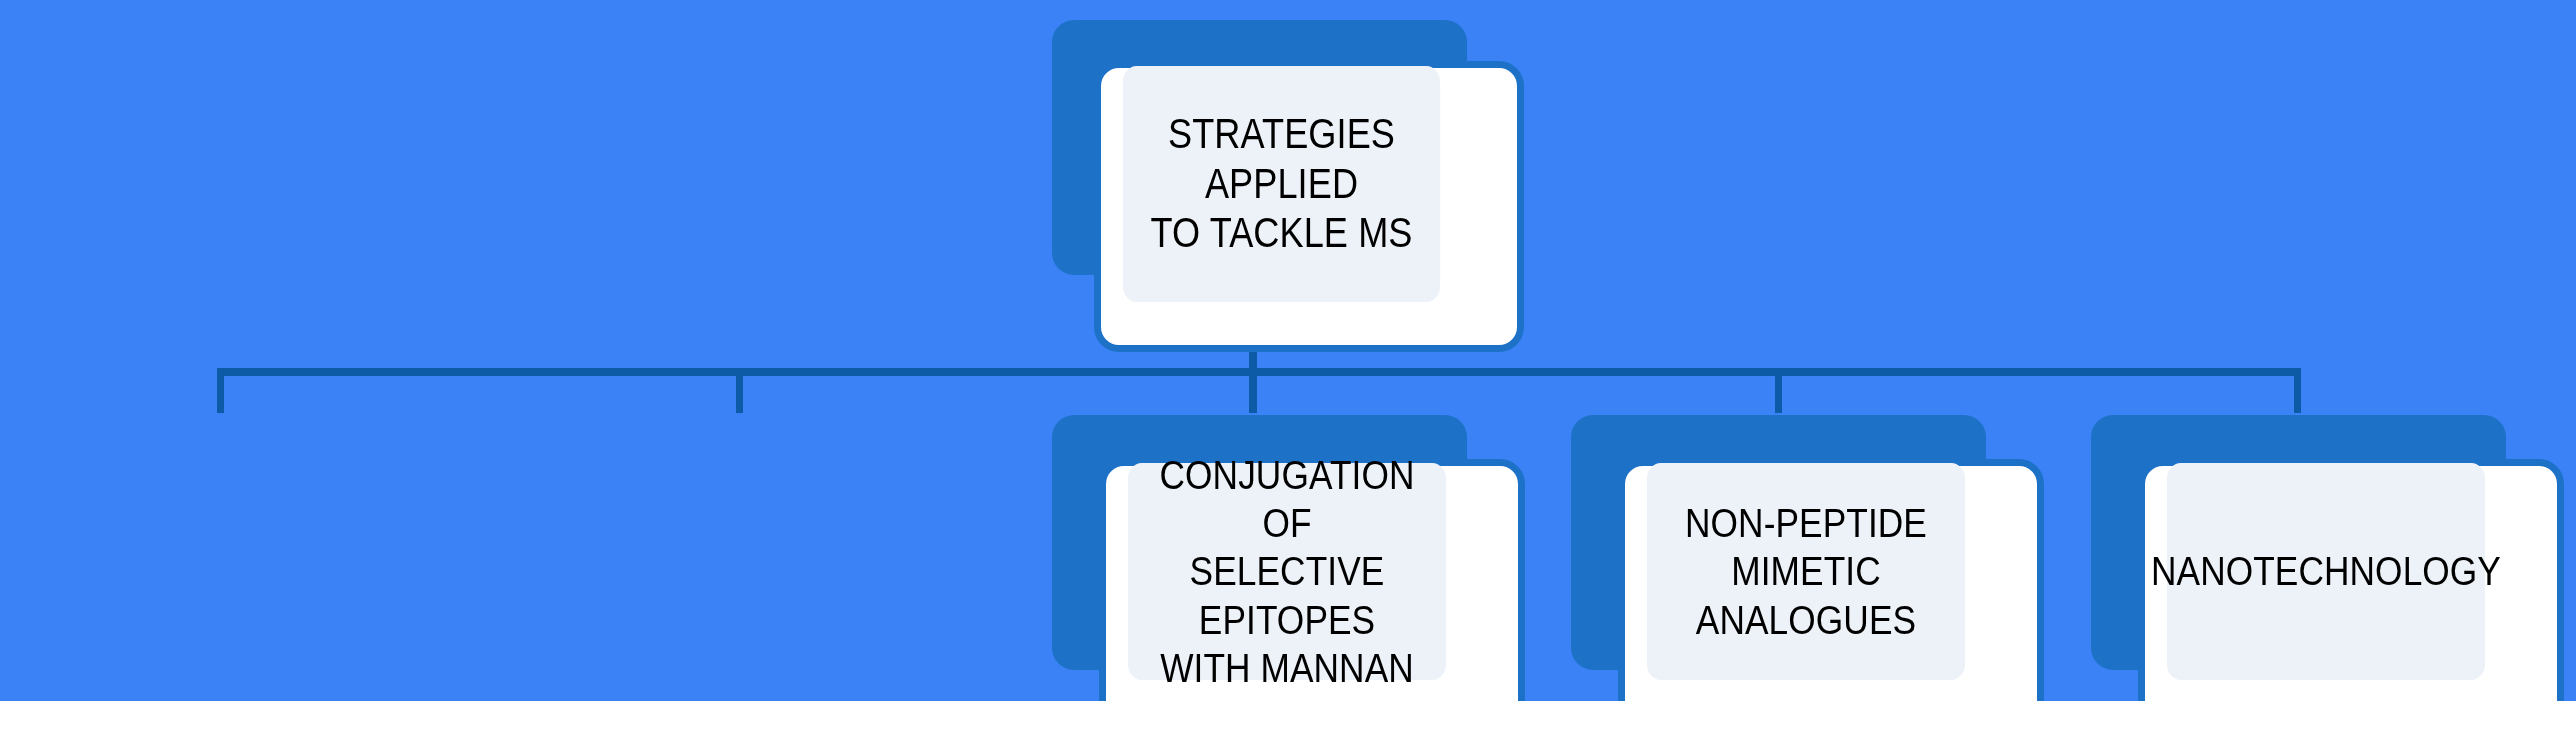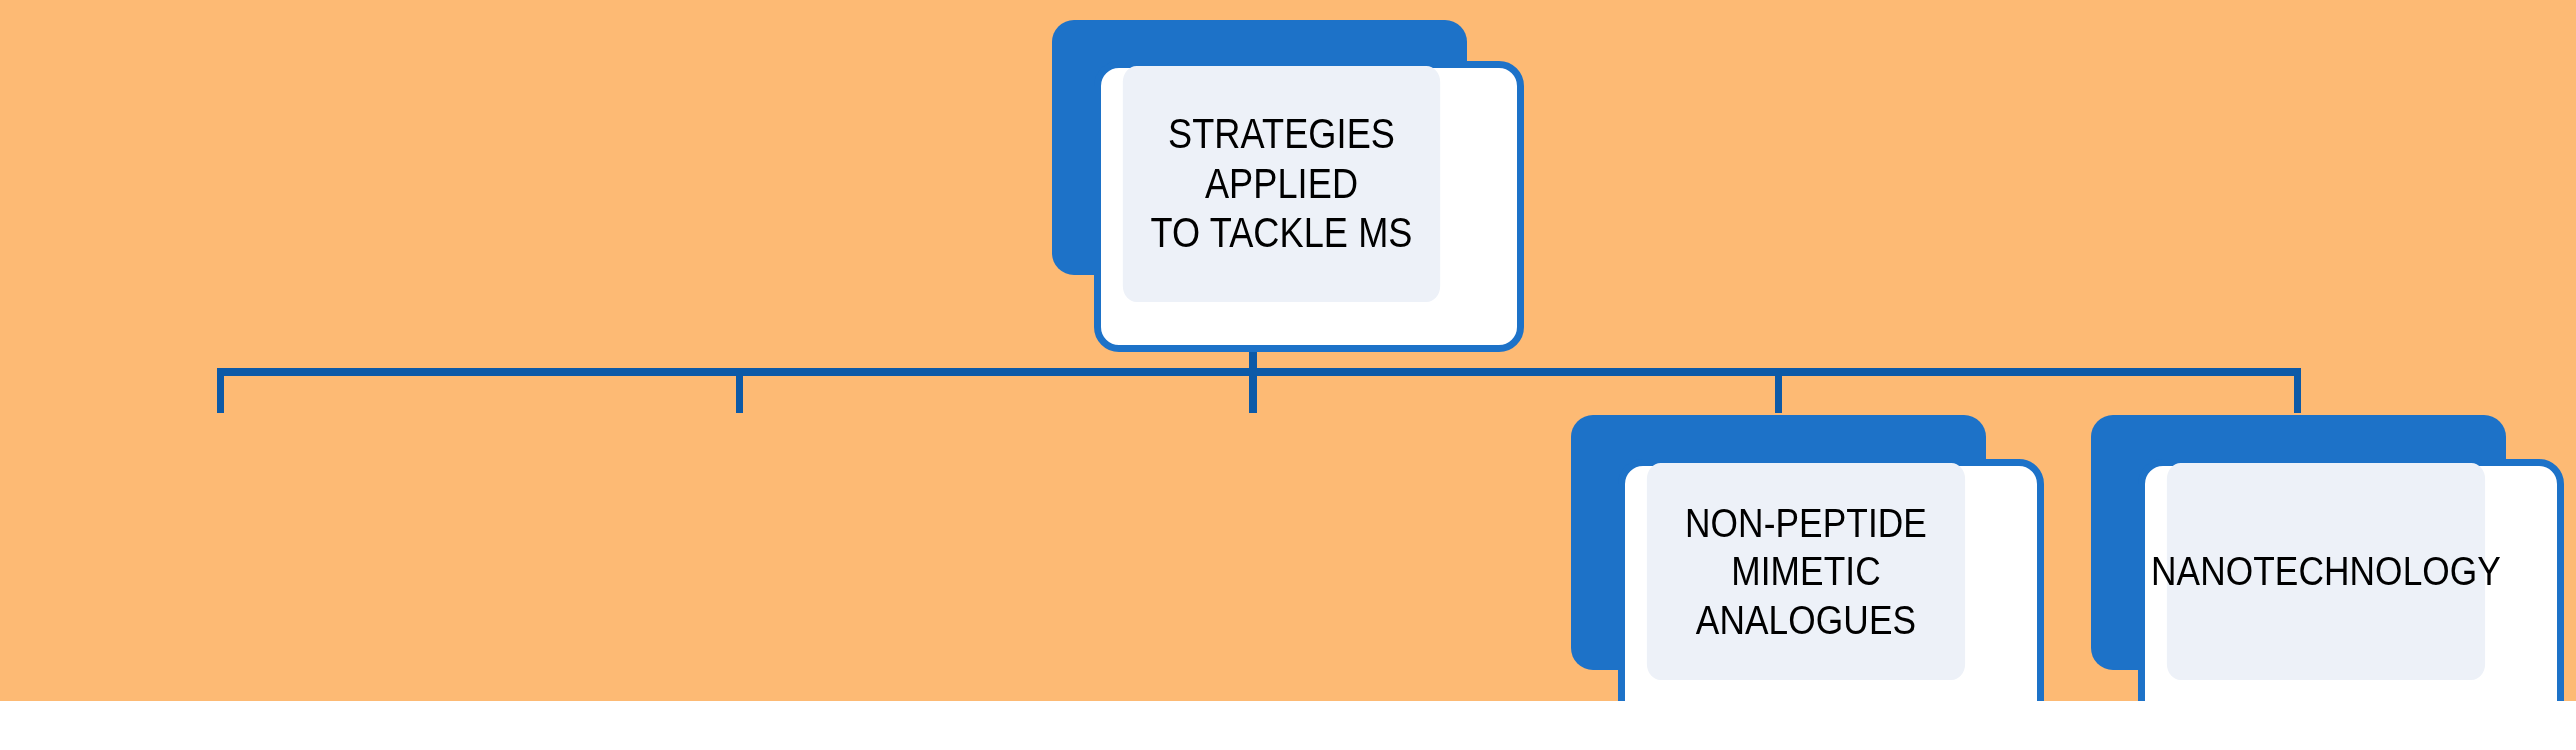--- a/index.html
+++ b/index.html
@@ -9,21 +9,21 @@
     background: #ffffff;
   }
   body {
     font-family: "Liberation Sans", "DejaVu Sans", sans-serif;
   }
 
   #diagram {
     position: relative;
     width: 2576px;
     height: 701px;
-    background: #fdba74;
+    background: #3b82f6;
     overflow: hidden;
   }
 
   
   .node { position: absolute; }
 
   
   .card-back {
     position: absolute;
     background: #1d72c8;
@@ -110,20 +110,27 @@
 
   <div class="node root" style="left:1052px; top:19.7px; width:481px; height:342px;">
     <div class="card-back"></div>
     <div class="card-front"></div>
     <div class="card-text">STRATEGIES APPLIED
 TO TACKLE MS</div>
   </div>
 
 
 
+  <div class="node child" style="left:1052px; top:415px; width:481px; height:321px;">
+    <div class="card-back"></div>
+    <div class="card-front"></div>
+    <div class="card-text">CONJUGATION OF
+SELECTIVE EPITOPES
+WITH MANNAN</div>
+  </div>
 
   <div class="node child" style="left:2091px; top:415px; width:481px; height:321px;">
     <div class="card-back"></div>
     <div class="card-front"></div>
     <div class="card-text">NANOTECHNOLOGY</div>
   </div>
 
   <div class="node child" style="left:1571px; top:415px; width:481px; height:321px;">
     <div class="card-back"></div>
     <div class="card-front"></div>

